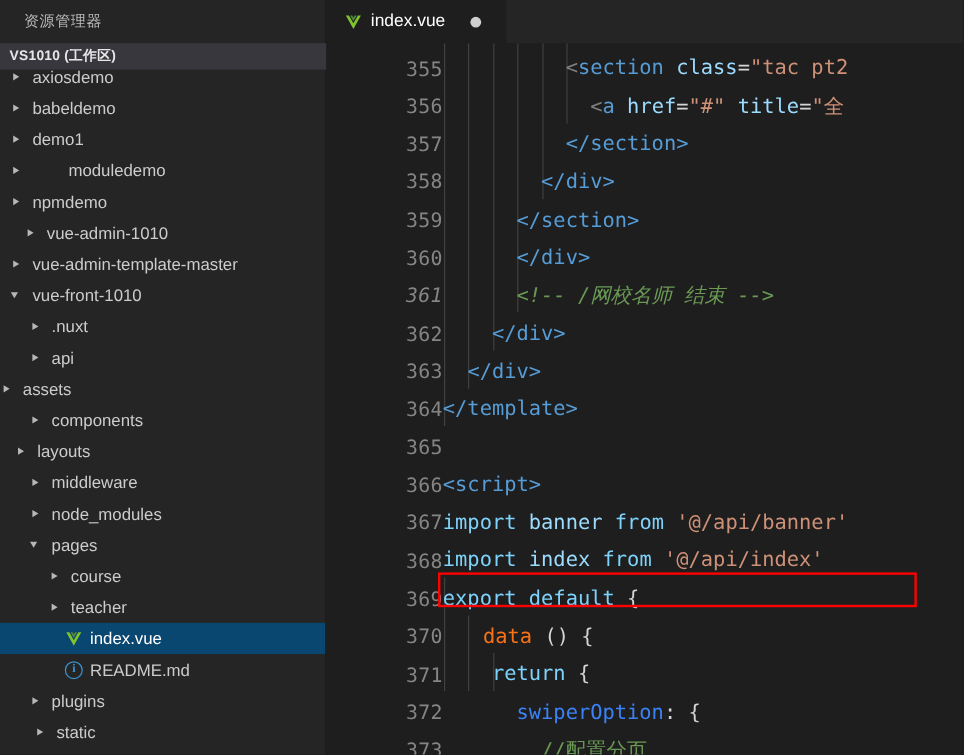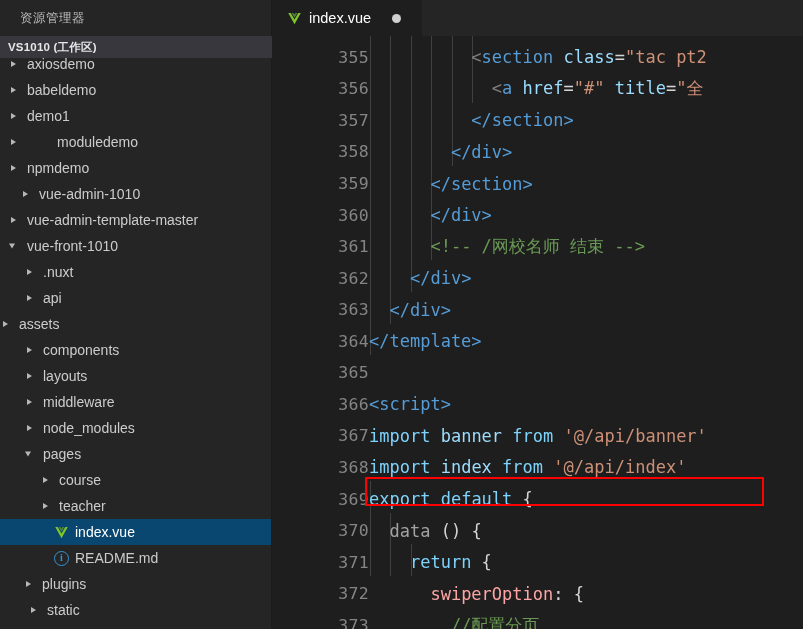--- a/index.html
+++ b/index.html
@@ -110,22 +110,22 @@
   .guide{ position:absolute; width:1px; background:#404040; }
 
   
   .t-tag   { color:#569cd6; }
   .t-brk   { color:#808080; }
   .t-attr  { color:#9cdcfe; }
   .t-str   { color:#ce9178; }
   .t-cmt   { color:#6a9955; }
   .t-kw    { color:#7dd3fc; }
   .t-var   { color:#9cdcfe; }
-  .t-fn    { color:#a3a3a3; }
-  .t-prop  { color:#fca5a5; }
+  .t-fn    { color:#f97316;margin-left:13px; }
+  .t-prop  { color:#3b82f6; }
   .t-eq    { color:#d4d4d4; }
   .t-punc  { color:#d4d4d4; }
 
   
   .annot{
     position:absolute; border:2px solid #ff0000; pointer-events:none; z-index:6;
   }
 
   
   .watermark{
@@ -188,21 +188,21 @@
           <span class="lbl">api</span>
         </div>
         <div class="row" style="position: absolute; left: 0px; right: 0px; top: 253px; ">
           <span class="twisty "></span>
           <span class="lbl">assets</span>
         </div>
         <div class="row" style="position: absolute; left: 0px; right: 0px; top: 279px; padding-left: 24px;">
           <span class="twisty "></span>
           <span class="lbl">components</span>
         </div>
-        <div class="row" style="position: absolute; left: 0px; right: 0px; top: 305px; padding-left: 24px;">
+        <div class="row" style="position: absolute; left: 0px; right: 0px; top: 305px; padding-left: 12px;">
           <span class="twisty "></span>
           <span class="lbl">layouts</span>
         </div>
         <div class="row" style="position: absolute; left: 0px; right: 0px; top: 331px; padding-left: 24px;">
           <span class="twisty "></span>
           <span class="lbl">middleware</span>
         </div>
         <div class="row" style="position: absolute; left: 0px; right: 0px; top: 357px; padding-left: 24px;">
           <span class="twisty "></span>
           <span class="lbl">node_modules</span>
@@ -227,21 +227,21 @@
               <polygon points="7.6,3 12,10.6 16.4,3 13.6,3 12,5.8 10.4,3" fill="#53853f"></polygon>
             </svg>
           </span>
           <span class="lbl">index.vue</span>
         </div>
         <div class="row" style="position: absolute; left: 0px; right: 0px; top: 487px; padding-left: 40px;">
           <span class="twisty none"></span>
           <span class="info-ico">i</span>
           <span class="lbl">README.md</span>
         </div>
-        <div class="row" style="position: absolute; left: 14px; right: 0px; top: 513px; padding-left: 9px; text-align: center;">
+        <div class="row" style="position: absolute; left: 0px; right: 0px; top: 513px; padding-left: 24px; text-align: center;">
           <span class="twisty "></span>
           <span class="lbl">plugins</span>
         </div>
         <div class="row" style="position: absolute; left: 0px; right: 0px; top: 539px; padding-left: 28px;">
           <span class="twisty "></span>
           <span class="lbl">static</span>
         </div>
       </div>
     <div class="sidebar-edge"></div>
   </div>
@@ -292,21 +292,21 @@
             <span class="ctext"><span class="t-punc">        </span><span class="t-tag">&lt;/div&gt;</span></span>
           </div>
           <div class="cline" style="top: 131.75px;">
             <span class="gutter">359</span>
             <span class="ctext"><span class="t-punc">      </span><span class="t-tag">&lt;/section&gt;</span></span>
           </div>
           <div class="cline" style="top: 163.3px;">
             <span class="gutter">360</span>
             <span class="ctext"><span class="t-punc">      </span><span class="t-tag">&lt;/div&gt;</span></span>
           </div>
-          <div class="cline" style="top: 194.85px;">
+          <div class="cline" style="top: 194.85px; font-style: italic;">
             <span class="gutter">361</span>
             <span class="ctext"><span class="t-punc">      </span><span class="t-cmt">&lt;!-- /网校名师 结束 --&gt;</span></span>
           </div>
           <div class="cline" style="top: 226.4px;">
             <span class="gutter">362</span>
             <span class="ctext"><span class="t-punc">    </span><span class="t-tag">&lt;/div&gt;</span></span>
           </div>
           <div class="cline" style="top: 257.95px;">
             <span class="gutter">363</span>
             <span class="ctext"><span class="t-punc">  </span><span class="t-tag">&lt;/div&gt;</span></span>

